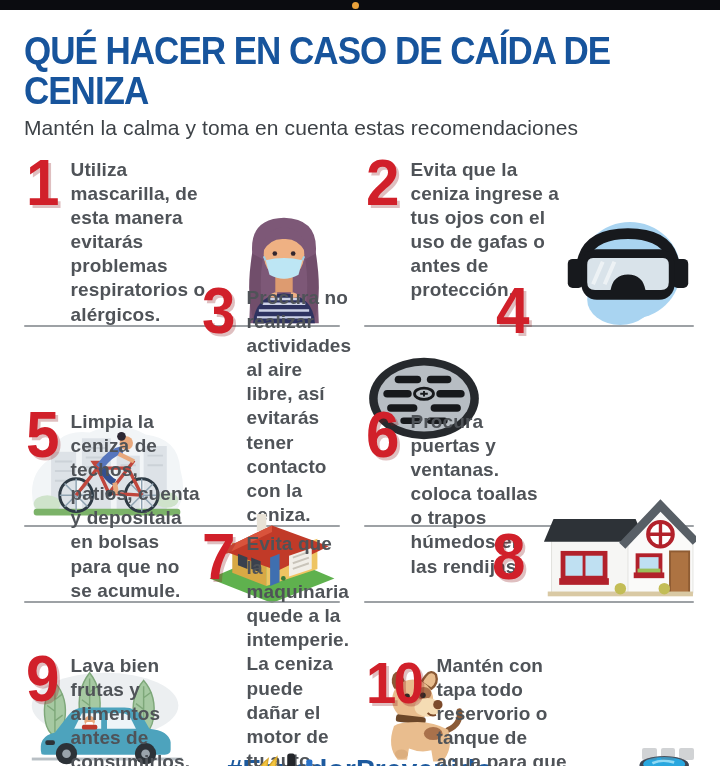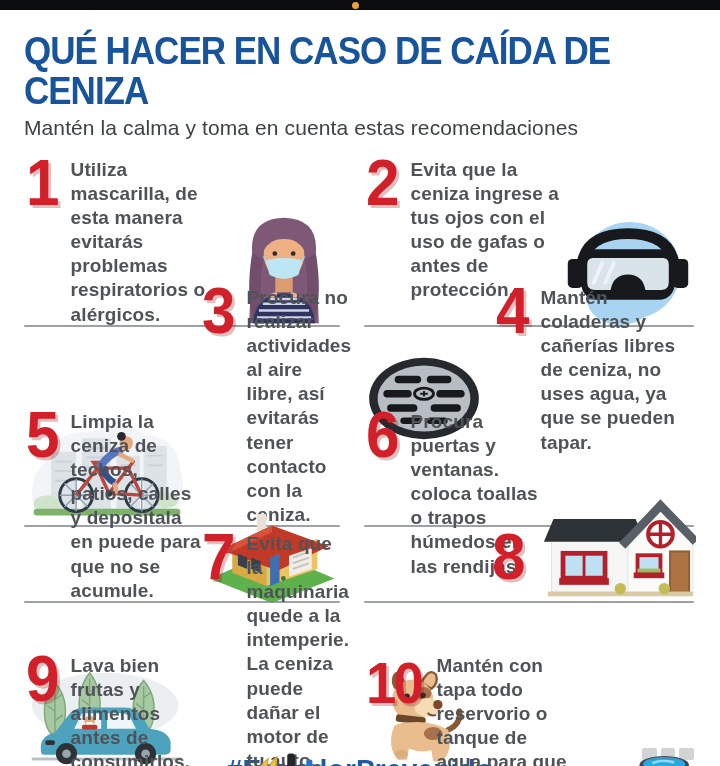--- a/index.html
+++ b/index.html
@@ -168,28 +168,27 @@
               <rect x="22" y="52" width="32" height="8" rx="4"></rect>
                 <rect x="68" y="52" width="32" height="8" rx="4"></rect>
               <rect x="36" y="66" width="22" height="7" rx="3.5"></rect>
                 <rect x="64" y="66" width="22" height="7" rx="3.5"></rect>
             </g>
             <ellipse cx="61" cy="41" rx="10" ry="6" fill="#b7bdc3" stroke="#17191c" stroke-width="3"></ellipse>
             <path d="M57 41 H65 M61 38 V44" stroke="#17191c" stroke-width="2"></path>
           </svg>
         </div>
         <div class="num">4</div>
-        <div class="txt w160">Mantén coladeras y cañerías libres de ceniza, no uses agua, ya que se pueden tapar.</div>
       </div>
     </div>
 
     <div class="row r3">
       <div class="cell">
         <div class="num">5</div>
-        <div class="txt w150">Limpia la ceniza de techos, patios, calles y deposítala en puede para que no se acumule.</div>
+        <div class="txt w150">Limpia la ceniza de techos, patios, cuenta y deposítala en bolsas para que no se acumule.</div>
         <div class="art">
           <svg viewBox="0 0 148 112" width="140" height="106">
             <polygon points="8,86 74,58 140,86 74,112" fill="#5fb14e"></polygon>
             <rect x="58" y="18" width="10" height="18" fill="#e8e2d6"></rect>
             <polygon points="32,48 32,80 68,94 68,62" fill="#d8a945"></polygon>
             <polygon points="68,62 68,94 122,76 122,44" fill="#eec462"></polygon>
             <polygon points="20,56 74,30 134,52 80,78" fill="#c13a28"></polygon>
             <polygon points="20,56 74,30 74,37 26,60" fill="#d9533c"></polygon>
             <polygon points="92,62 116,54 116,76 92,84" fill="#f1eee8"></polygon>
             <path d="M96 64 L113 58 M96 70 L113 64 M96 76 L113 70" stroke="#c9c4ba" stroke-width="2"></path>

